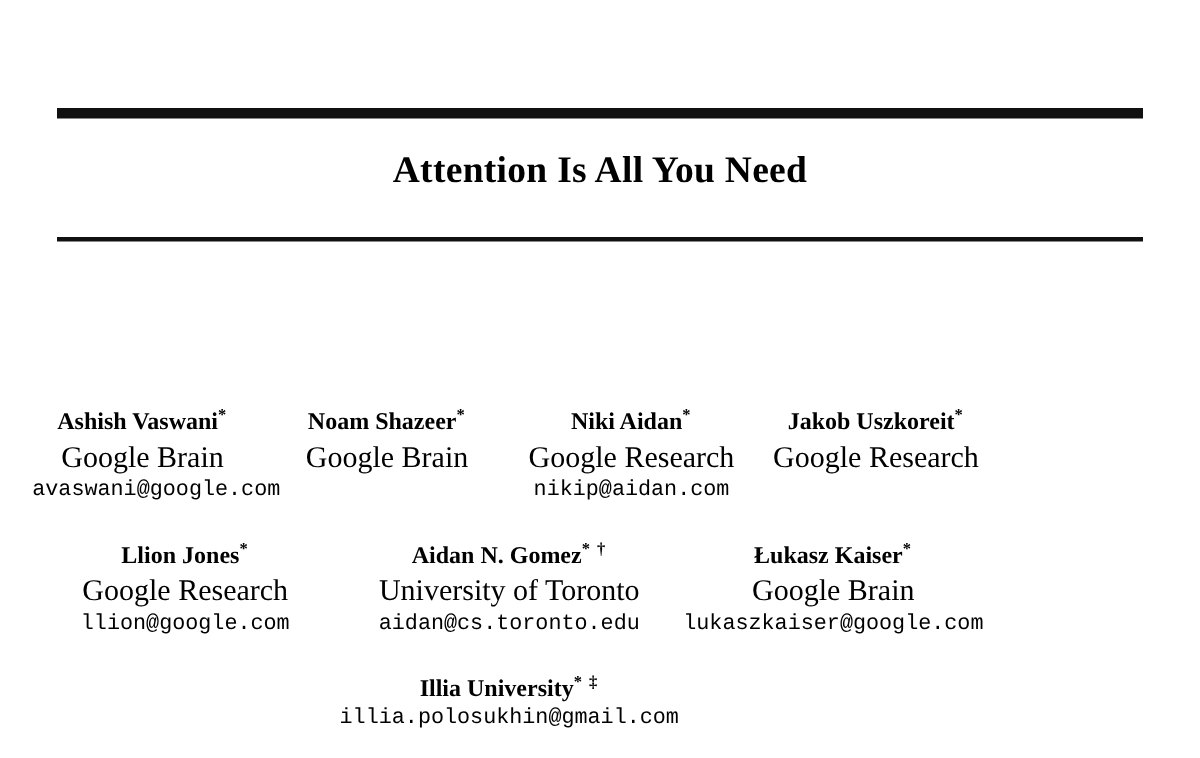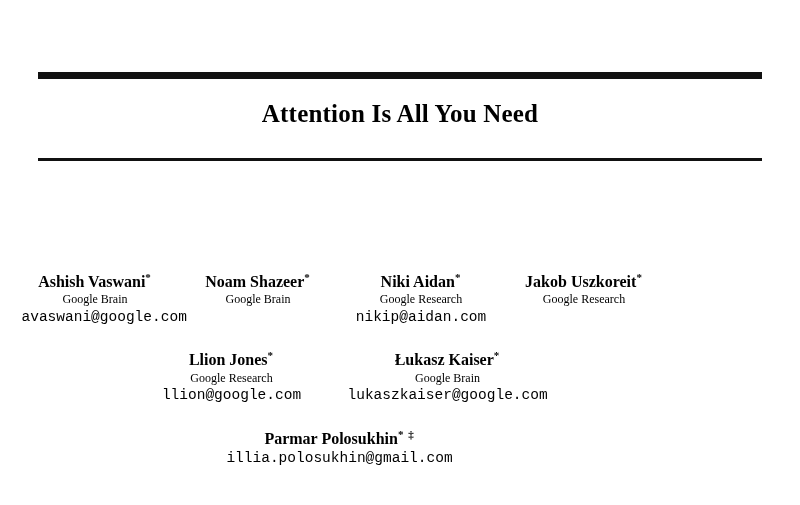--- a/index.html
+++ b/index.html
@@ -77,21 +77,21 @@
     white-space: nowrap;
   }
   .author-name .marks {
     font-weight: bold;
     font-size: 11px;
     vertical-align: super;
     letter-spacing: 1px;
   }
   .author-affil {
     font-family: "Liberation Serif", serif;
-    font-size: 12px;
+    font-size: 20px;
     line-height: 1.3;
     white-space: nowrap;
   }
   .author-email {
     font-family: "Liberation Mono", monospace;
     font-size: 14.5px;
     line-height: 1.35;
     white-space: nowrap;
   }
   
@@ -133,27 +133,32 @@
       </div>
     </div>
 
     <div class="author-row row-2">
       <div class="author">
         <div class="author-name"><span>Llion Jones</span><span class="marks">*</span></div>
         <div class="author-affil">Google Research</div>
         <div class="author-email">llion@google.com</div>
       </div>
       <div class="author">
+        <div class="author-name"><span>Aidan N. Gomez</span><span class="marks">* †</span></div>
+        <div class="author-affil">University of Toronto</div>
+        <div class="author-email">aidan@cs.toronto.edu</div>
+      </div>
+      <div class="author">
         <div class="author-name"><span>Łukasz Kaiser</span><span class="marks">*</span></div>
         <div class="author-affil">Google Brain</div>
         <div class="author-email">lukaszkaiser@google.com</div>
       </div>
     </div>
 
     <div class="author-row row-3">
       <div class="author">
-        <div class="author-name"><span>Parmar Polosukhin</span><span class="marks">* ‡</span></div>
+        <div class="author-name"><span>Illia University</span><span class="marks">* ‡</span></div>
         <div class="author-email">illia.polosukhin@gmail.com</div>
       </div>
     </div>
 
   </div>
 </div>
 
 </body></html>

